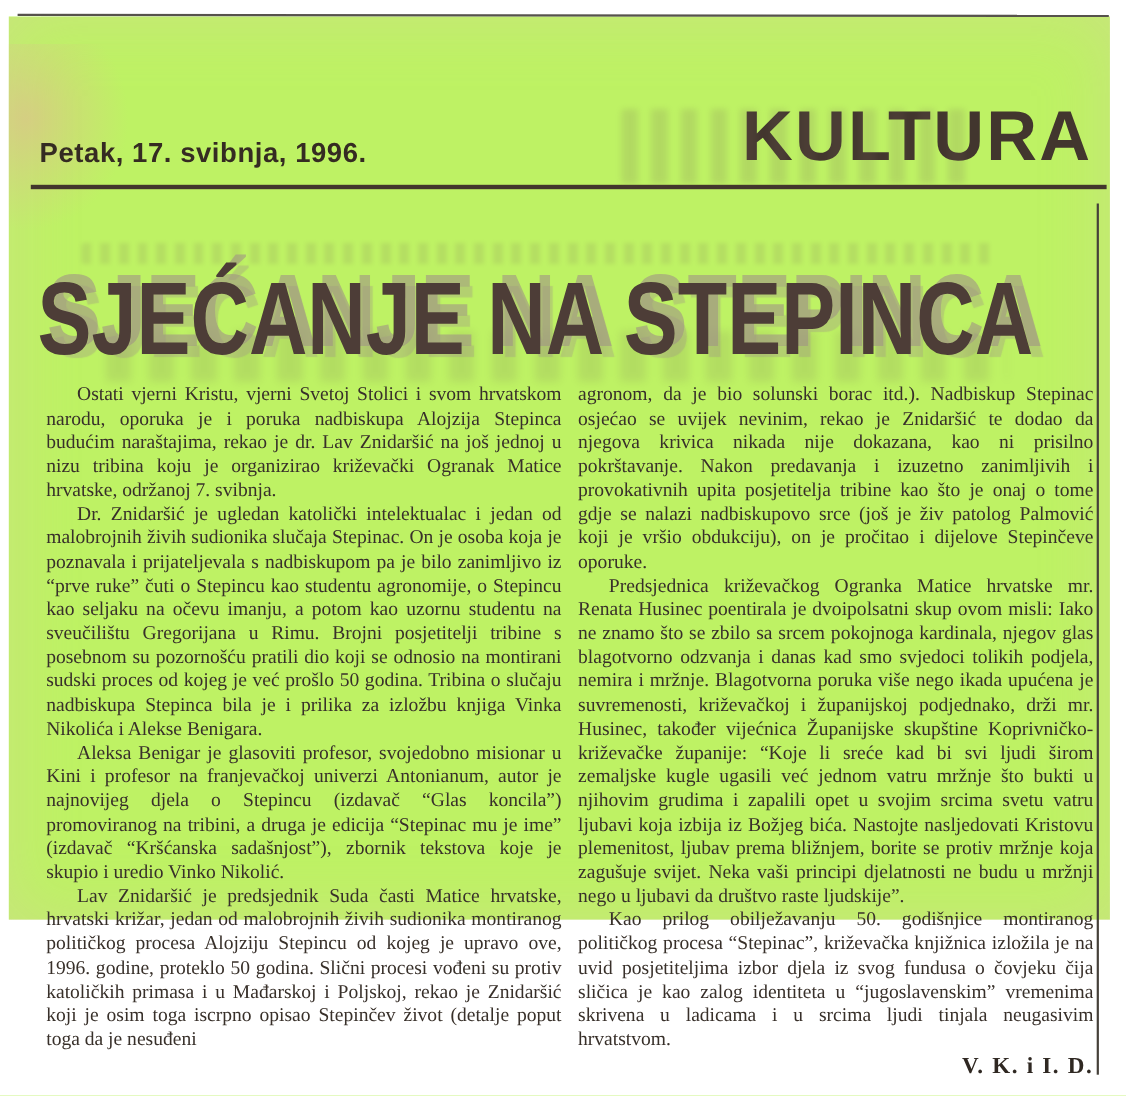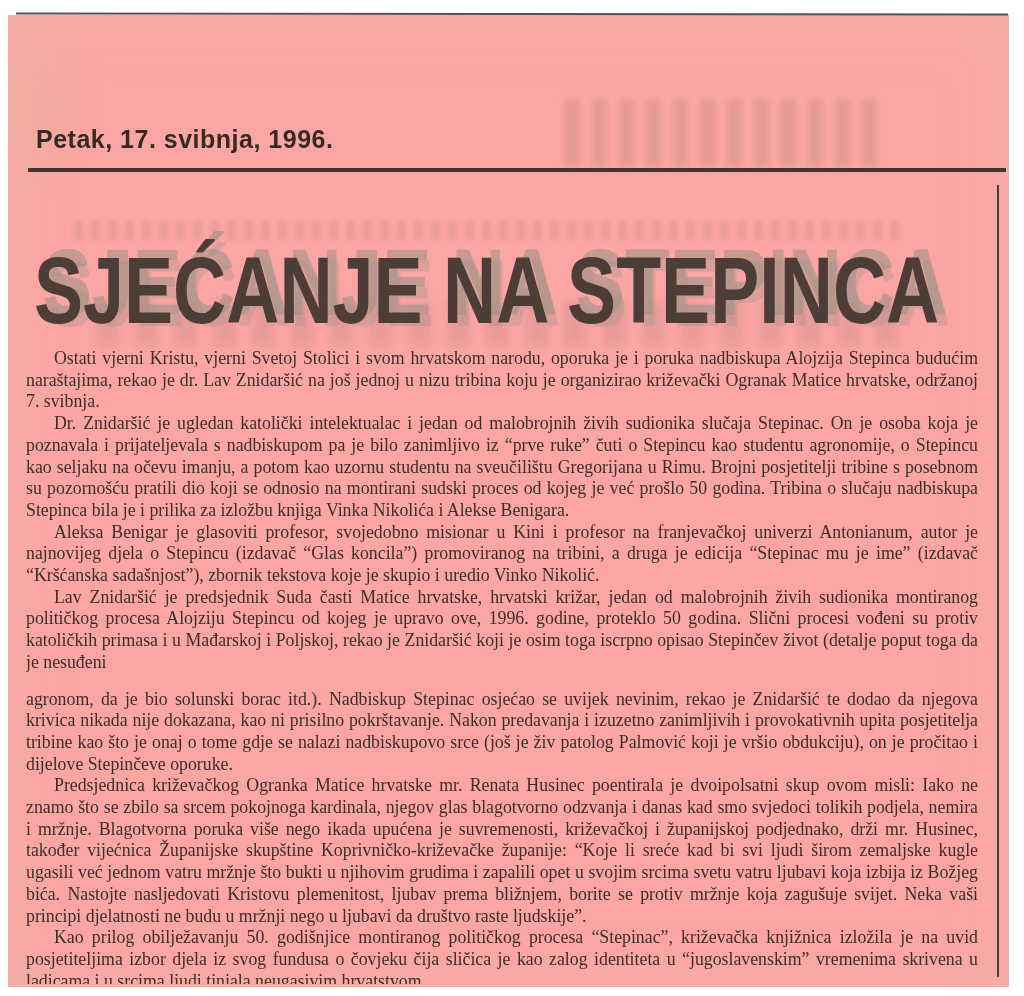--- a/index.html
+++ b/index.html
@@ -2,22 +2,22 @@
 <html><head>
 <meta charset="utf-8">
 <style>
   html,body{margin:0;padding:0;}
   body{
     width:1024px;height:996px;position:relative;overflow:hidden;
     background:#ffffff;
     font-family:"Liberation Serif",serif;
   }
   .paper{
-    position:absolute;left:8px;top:15px;width:1001px;height:972px;
-    background:#fca5a5;
+    position:absolute;left:8px;top:15px;width:1001px;height:821px;
+    background:#bef264;
     box-shadow:inset 0 0 60px rgba(222,200,175,.35);
   }
   .tear-line{
     position:absolute;left:16px;top:13px;width:992px;height:2px;
     background:#56524c;transform:rotate(.05deg);
   }
   .smudge{
     position:absolute;left:0;top:25px;width:110px;height:170px;
     background:radial-gradient(ellipse at 15% 40%,rgba(233,176,152,.5),rgba(233,176,152,0) 70%);
     pointer-events:none;
@@ -57,58 +57,60 @@
   .ghost-b{
     left:66px;top:206px;width:828px;height:19px;opacity:.4;filter:blur(2px);
     background:repeating-linear-gradient(90deg,rgba(120,100,88,.34) 0 9px,transparent 9px 17px);
   }
   .ghost-c{
     left:88px;top:286px;width:820px;height:46px;opacity:.45;filter:blur(4px);
     background:repeating-linear-gradient(90deg,rgba(110,95,85,.3) 0 23px,transparent 23px 39px);
   }
   
   .columns{
-    position:absolute;left:18px;top:333px;width:952px;height:636px;
-    display:flex;gap:15px;overflow:hidden;flex-direction:column;
+    position:absolute;left:34px;top:333px;width:952px;height:636px;
+    display:flex;gap:15px;overflow:hidden;
   }
   .col{
     flex:1;min-width:0;
     font-size:17.8px;line-height:21.7px;text-align:justify;color:#38302a;
   }
   .col p{margin:0;text-indent:28px;}
   .col p.cont{text-indent:0;font-family:Liberation Serif, serif;}
   .byline{
     text-align:right;font-weight:bold;font-size:21px;letter-spacing:1.5px;
     margin-top:2px;color:#2f2822;
   }
 </style>
 </head>
 <body>
 
 <div class="paper">
   <div class="smudge"></div>
 
   <div class="date">Petak, 17. svibnja, 1996.</div>
+  <div class="section-title">KULTURA</div>
   <div class="rule"></div>
   <div class="edge-rule"></div>
 
   <div class="ghost ghost-a"></div>
   <div class="ghost ghost-b"></div>
   <div class="ghost ghost-c"></div>
 
   <h1 class="headline">SJEĆANJE NA STEPINCA</h1>
 
   <div class="columns">
     <div class="col">
       <p>Ostati vjerni Kristu, vjerni Svetoj Stolici i svom hrvatskom narodu, oporuka je i poruka nadbiskupa Alojzija Stepinca budućim naraštajima, rekao je dr. Lav Znidaršić na još jednoj u nizu tribina koju je organizirao križevački Ogranak Matice hrvatske, održanoj 7. svibnja.</p>
       <p>Dr. Znidaršić je ugledan katolički intelektualac i jedan od malobrojnih živih sudionika slučaja Stepinac. On je osoba koja je poznavala i prijateljevala s nadbiskupom pa je bilo zanimljivo iz “prve ruke” čuti o Stepincu kao studentu agronomije, o Stepincu kao seljaku na očevu imanju, a potom kao uzornu studentu na sveučilištu Gregorijana u Rimu. Brojni posjetitelji tribine s posebnom su pozornošću pratili dio koji se odnosio na montirani sudski proces od kojeg je već prošlo 50 godina. Tribina o slučaju nadbiskupa Stepinca bila je i prilika za izložbu knjiga Vinka Nikolića i Alekse Benigara.</p>
       <p>Aleksa Benigar je glasoviti profesor, svojedobno misionar u Kini i profesor na franjevačkoj univerzi Antonianum, autor je najnovijeg djela o Stepincu (izdavač “Glas koncila”) promoviranog na tribini, a druga je edicija “Stepinac mu je ime” (izdavač “Kršćanska sadašnjost”), zbornik tekstova koje je skupio i uredio Vinko Nikolić.</p>
       <p>Lav Znidaršić je predsjednik Suda časti Matice hrvatske, hrvatski križar, jedan od malobrojnih živih sudionika montiranog političkog procesa Alojziju Stepincu od kojeg je upravo ove, 1996. godine, proteklo 50 godina. Slični procesi vođeni su protiv katoličkih primasa i u Mađarskoj i Poljskoj, rekao je Znidaršić koji je osim toga iscrpno opisao Stepinčev život (detalje poput toga da je nesuđeni</p>
     </div>
     <div class="col">
       <p class="cont">agronom, da je bio solunski borac itd.). Nadbiskup Stepinac osjećao se uvijek nevinim, rekao je Znidaršić te dodao da njegova krivica nikada nije dokazana, kao ni prisilno pokrštavanje. Nakon predavanja i izuzetno zanimljivih i provokativnih upita posjetitelja tribine kao što je onaj o tome gdje se nalazi nadbiskupovo srce (još je živ patolog Palmović koji je vršio obdukciju), on je pročitao i dijelove Stepinčeve oporuke.</p>
       <p>Predsjednica križevačkog Ogranka Matice hrvatske mr. Renata Husinec poentirala je dvoipolsatni skup ovom misli: Iako ne znamo što se zbilo sa srcem pokojnoga kardinala, njegov glas blagotvorno odzvanja i danas kad smo svjedoci tolikih podjela, nemira i mržnje. Blagotvorna poruka više nego ikada upućena je suvremenosti, križevačkoj i županijskoj podjednako, drži mr. Husinec, također vijećnica Županijske skupštine Koprivničko-križevačke županije: “Koje li sreće kad bi svi ljudi širom zemaljske kugle ugasili već jednom vatru mržnje što bukti u njihovim grudima i zapalili opet u svojim srcima svetu vatru ljubavi koja izbija iz Božjeg bića. Nastojte nasljedovati Kristovu plemenitost, ljubav prema bližnjem, borite se protiv mržnje koja zagušuje svijet. Neka vaši principi djelatnosti ne budu u mržnji nego u ljubavi da društvo raste ljudskije”.</p>
       <p>Kao prilog obilježavanju 50. godišnjice montiranog političkog procesa “Stepinac”, križevačka knjižnica izložila je na uvid posjetiteljima izbor djela iz svog fundusa o čovjeku čija sličica je kao zalog identiteta u “jugoslavenskim” vremenima skrivena u ladicama i u srcima ljudi tinjala neugasivim hrvatstvom.</p>
+      <div class="byline">V. K. i I. D.</div>
     </div>
   </div>
 </div>
 
 <div class="tear-line"></div>
 
 </body></html>

